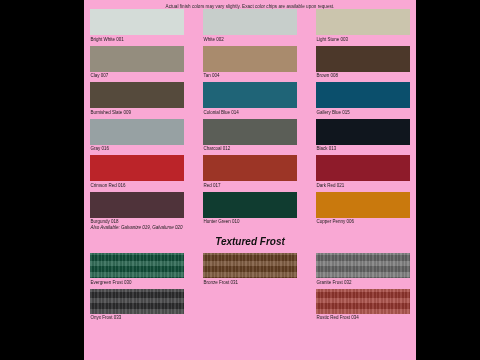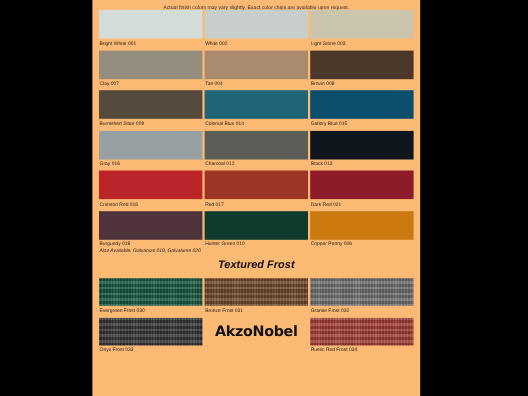--- a/index.html
+++ b/index.html
@@ -16,23 +16,23 @@
   #page {
     position: relative;
     width: 480px;
     height: 360px;
     background: #000000;
   }
   #sheet {
     position: absolute;
     left: 84px;
     top: 0;
-    width: 298px;
+    width: 332px;
     height: 360px;
-    background: #fdba74;
+    background: #f9a8d4;
     box-sizing: border-box;
     padding: 0;
   }
   .disclaimer {
     text-align: center;
     font-size: 4.6px;
     color: #2b2b2b;
     padding-top: 4.5px;
     letter-spacing: 0.02px;
     line-height: 1;
@@ -232,26 +232,20 @@
           <div class="cell-label">Granite Frost 032</div>
         </div>
       </div>
 
       <div class="row">
         <div class="cell">
           <span class="chip tex tex-overlay" style="background-color:#313133;"></span>
           <div class="cell-label">Onyx Frost 033</div>
         </div>
         <div class="cell">
-          <div class="logo-cell">
-            <span class="logo-text">AkzoNobel</span>
-          </div>
-          <div class="cell-label spacer-label"></div>
-        </div>
-        <div class="cell">
           <span class="chip tex tex-overlay" style="background-color:#a03b33;"></span>
           <div class="cell-label">Rustic Red Frost 034</div>
         </div>
       </div>
 
     </div>
 
   </div>
 </div>
 

